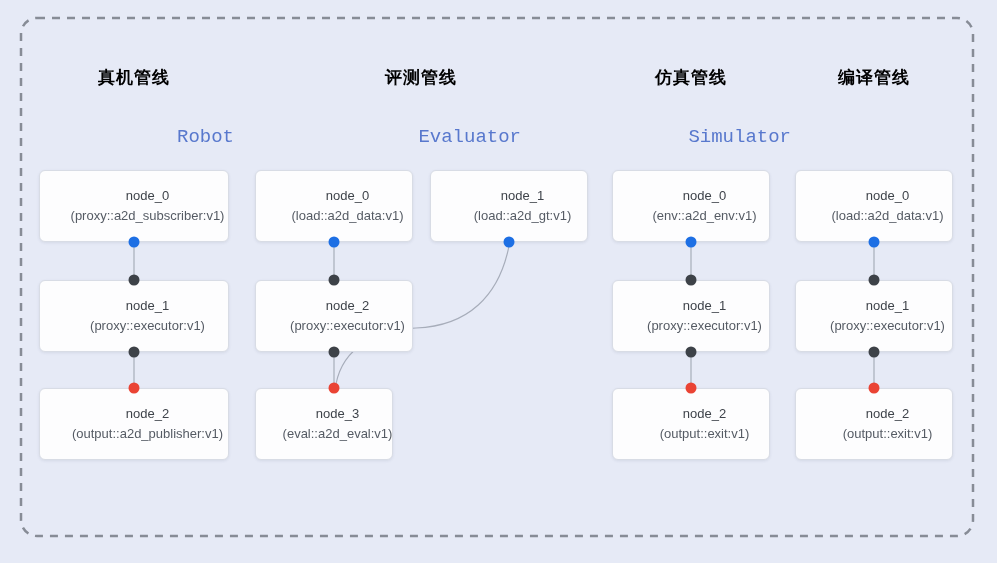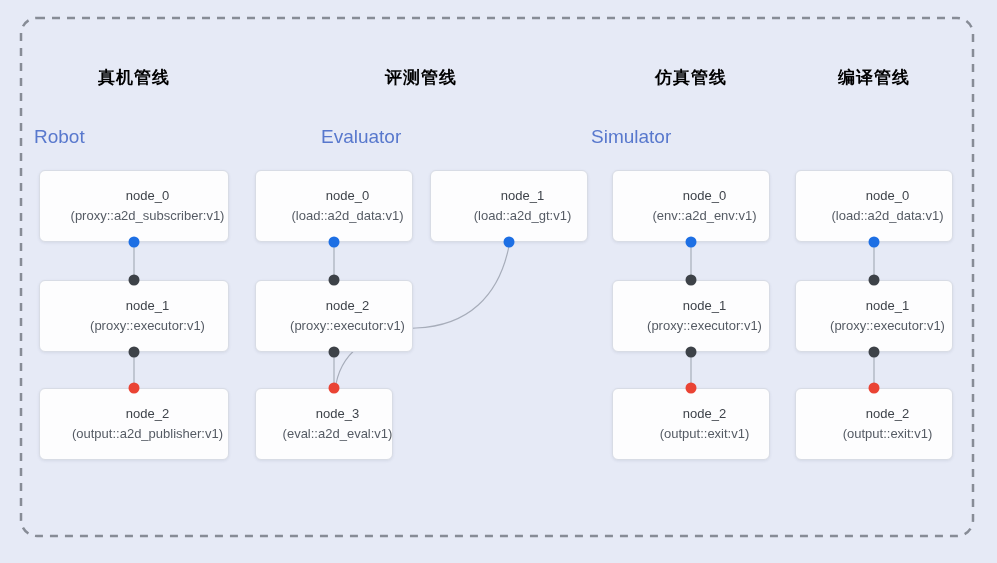--- a/index.html
+++ b/index.html
@@ -31,25 +31,26 @@
     font-size: 17px;
     font-weight: 700;
     color: #000000;
     letter-spacing: 1px;
     z-index: 2;
   }
   .pipeline-title-en {
     position: absolute;
     width: 200px;
     top: 126px;
-    text-align: left;
+    text-align: right;
     font-size: 19px;
     font-weight: 400;
     color: #5878cd;
     z-index: 2;
+    font-family: Liberation Mono, monospace;
   }
   .node-box {
     position: absolute;
     height: 72px;
     background: #fdfdfe;
     border: 1px solid #d8dce5;
     border-radius: 6px;
     box-shadow: 0 1px 3px rgba(60, 70, 100, 0.10);
     display: flex;
     flex-direction: column;

